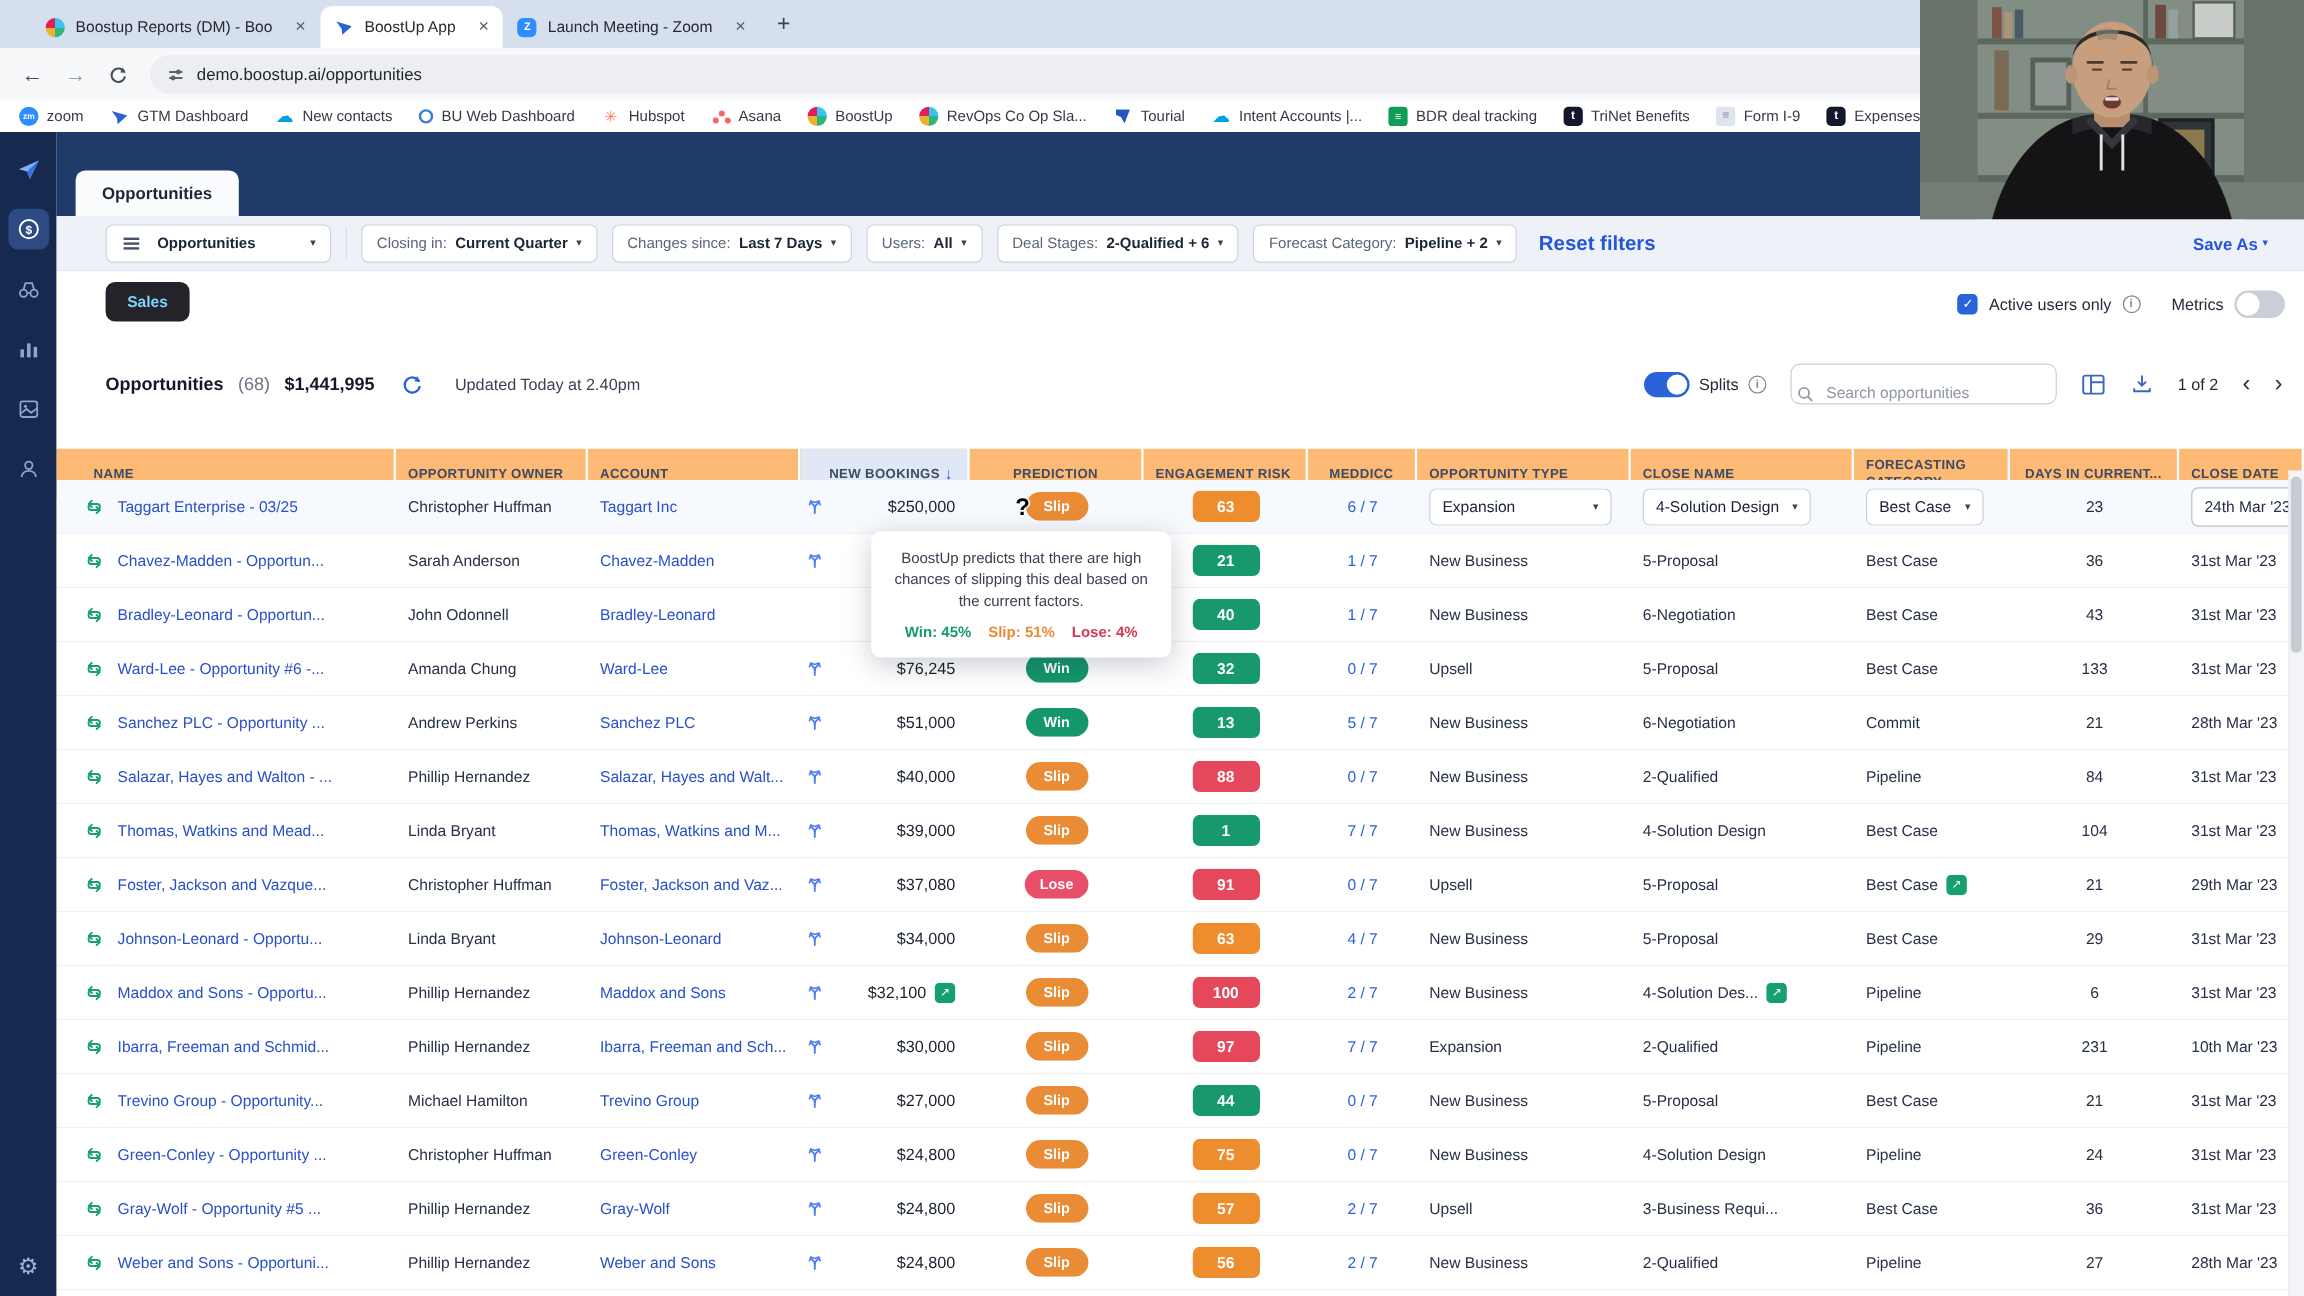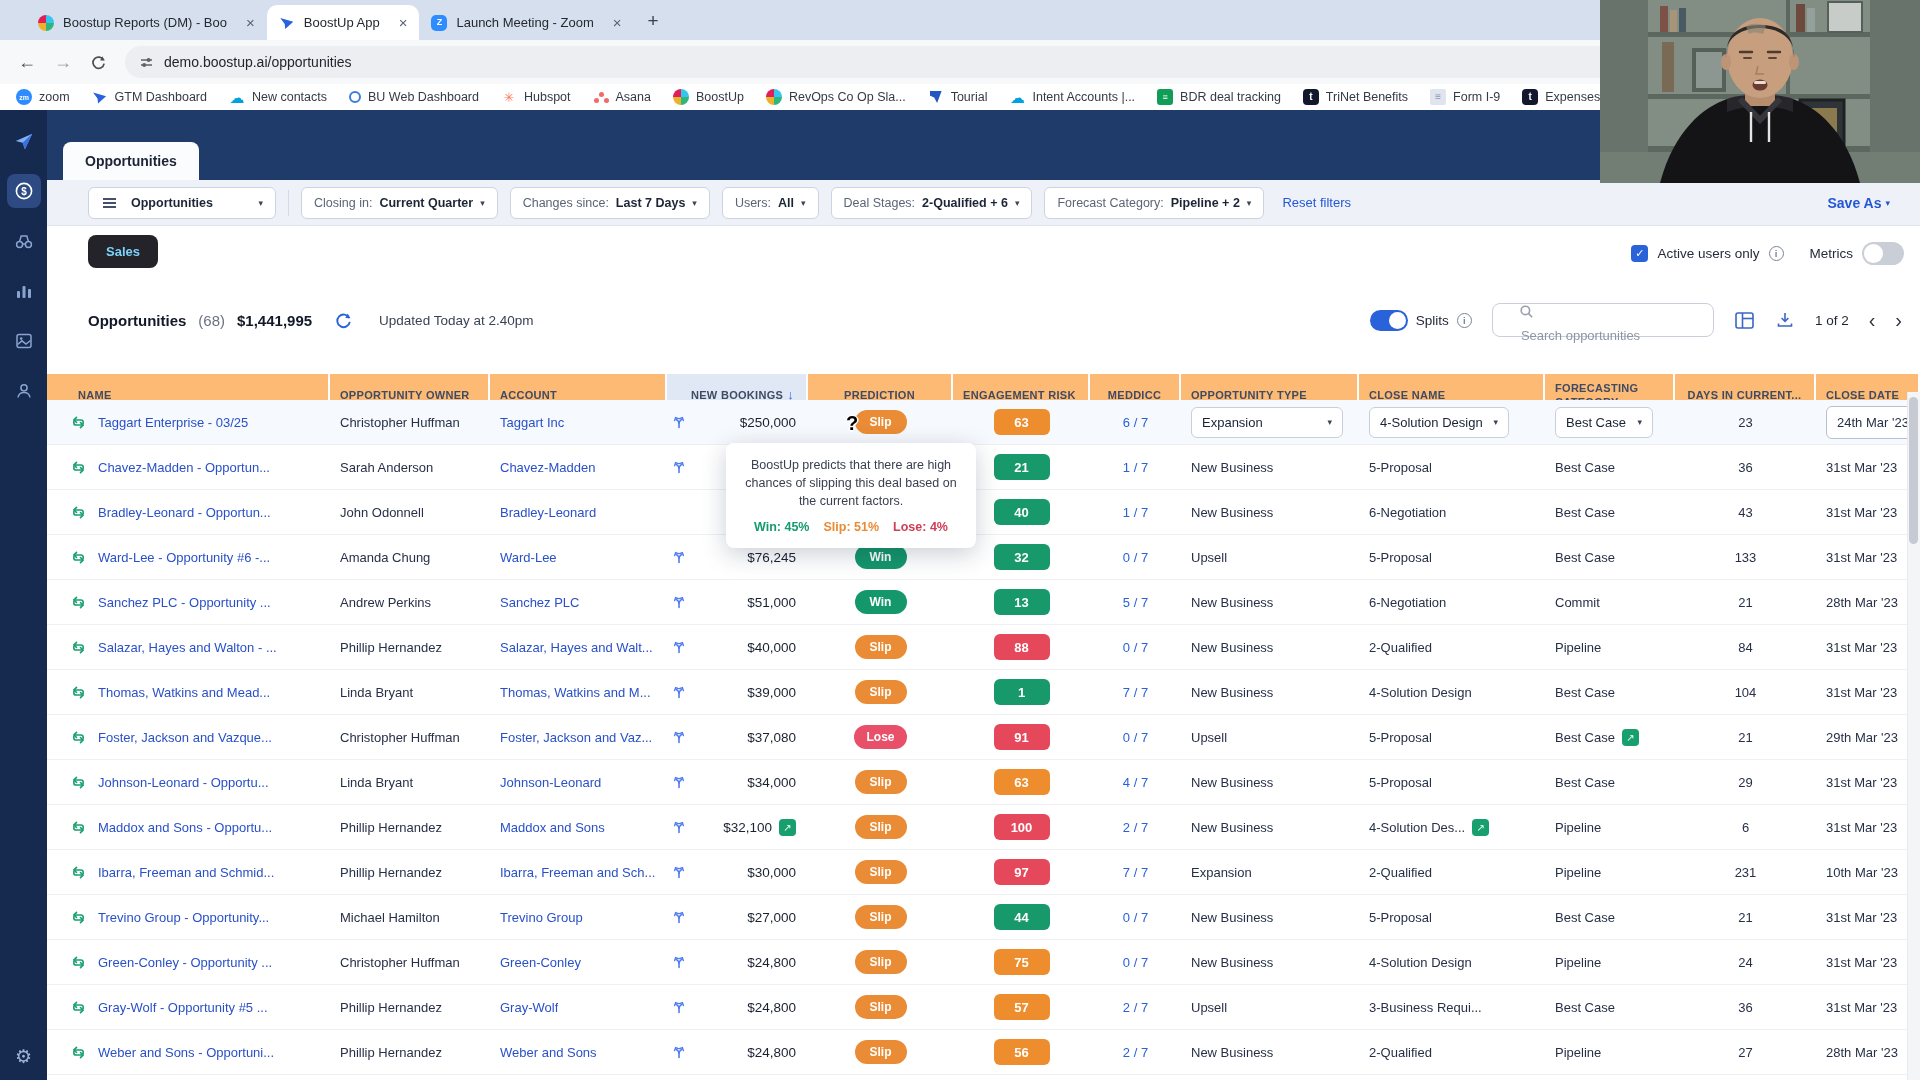--- a/index.html
+++ b/index.html
@@ -61,21 +61,21 @@
              border-bottom:1px solid #e0e5ee;display:flex;align-items:center;gap:12px;padding-left:41px;}
   .fpill,.viewpill{height:32px;background:#fff;border:1px solid #ccd4e0;border-radius:6px;display:flex;
              align-items:center;gap:7px;padding:0 12px;font-size:12.5px;white-space:nowrap;}
   .viewpill{width:188px;font-weight:700;color:#1c2536;}
   .viewpill .chev{margin-left:auto;}
   .fpill .flabel{color:#5b6576;}
   .fpill b{color:#1c2536;font-weight:700;}
   .chev{font-size:9px;color:#3c4556;}
   .vdiv{width:1px;height:26px;background:#d4dae4;}
   .hamb{display:inline-block;width:13px;height:2px;background:#46506b;box-shadow:0 4px 0 #46506b,0 -4px 0 #46506b;margin:0 2px;}
-  .reset{color:#2457d6;font-weight:400;font-size:13px;margin-left:6px;}
+  .reset{color:#2457d6;font-weight:700;font-size:17px;margin-left:6px;}
   .saveas{position:absolute;right:30px;top:50%;transform:translateY(-50%);color:#2457d6;font-weight:700;
           font-size:14px;display:flex;align-items:center;gap:4px;}
 
   .content{position:absolute;top:226px;left:47px;width:1873px;height:854px;background:#fff;}
   .sales{position:absolute;left:41px;top:9px;height:33px;padding:0 18px;background:#232329;color:#7dd3fc;
          border-radius:8px;font-size:13px;font-weight:600;display:flex;align-items:center;}
   .usersrow{position:absolute;right:16px;top:16px;display:flex;align-items:center;gap:26px;font-size:13.5px;color:#242b3a;}
   .ugroup{display:flex;align-items:center;gap:9px;}
   .checkbox{width:17px;height:17px;border-radius:4px;background:#2a62d9;color:#fff;font-size:11px;
             display:flex;align-items:center;justify-content:center;}
@@ -88,22 +88,22 @@
   .tog-on .knob{position:absolute;right:2px;top:2px;width:17px;height:17px;border-radius:50%;background:#fff;}
 
   .toolbar{position:absolute;top:70px;left:0;width:100%;height:48px;display:flex;align-items:center;}
   .tleft{display:flex;align-items:center;gap:12px;padding-left:41px;font-size:15px;}
   .tleft .ttl{font-weight:700;color:#111827;}
   .tleft .cnt{color:#6b7280;}
   .tleft .tot{font-weight:700;color:#111827;}
   .tleft .upd{color:#3a4354;font-size:13.5px;margin-left:14px;}
   .tright{margin-left:auto;display:flex;align-items:center;gap:20px;padding-right:18px;}
   .splits{display:flex;align-items:center;gap:8px;font-size:13.5px;color:#242b3a;}
-  .search{width:222px;height:34px;border:1px solid #c8cfd9;border-radius:8px;display:flex;align-items:flex-start;
-          gap:8px;padding:0 26px;flex-direction:column;}
+  .search{width:222px;height:34px;border:1px solid #c8cfd9;border-radius:8px;display:flex;align-items:flex-end;
+          gap:8px;padding:0 4px;}
   .search input{border:none;outline:none;flex:1;font-size:13px;color:#333;background:transparent;
           font-family:"Liberation Sans",sans-serif;}
   .search input::placeholder{color:#8d95a3;}
   .pg{font-size:13.5px;color:#1f2633;}
   .pgchev{font-size:20px;color:#2b3240;}
 
   
   .thead{position:absolute;top:148px;left:0;width:1873px;height:42px;display:flex;background:#fdba74;
          font-size:11px;font-weight:700;color:#3f4a63;letter-spacing:.3px;line-height:1.3;}
   .th{display:flex;align-items:center;padding:0 10px;border-right:2px solid #fbfcfd;}

